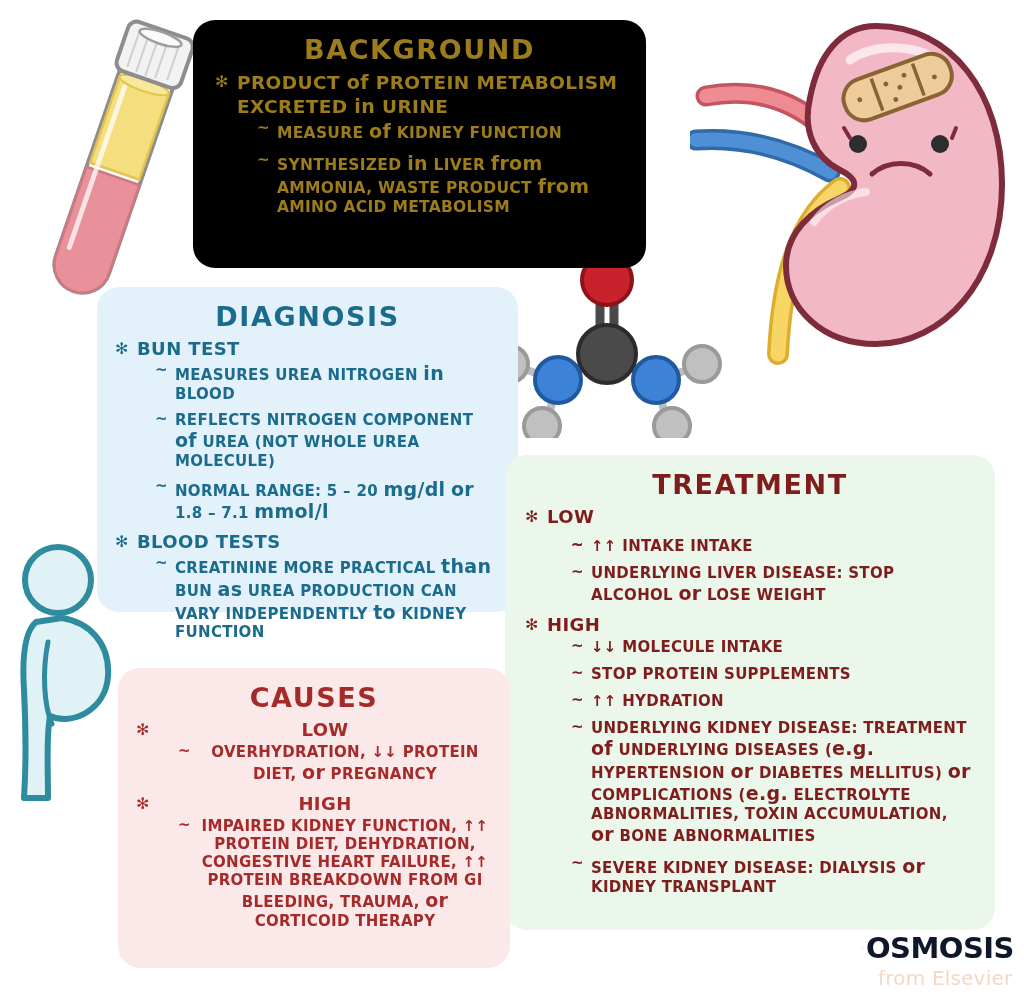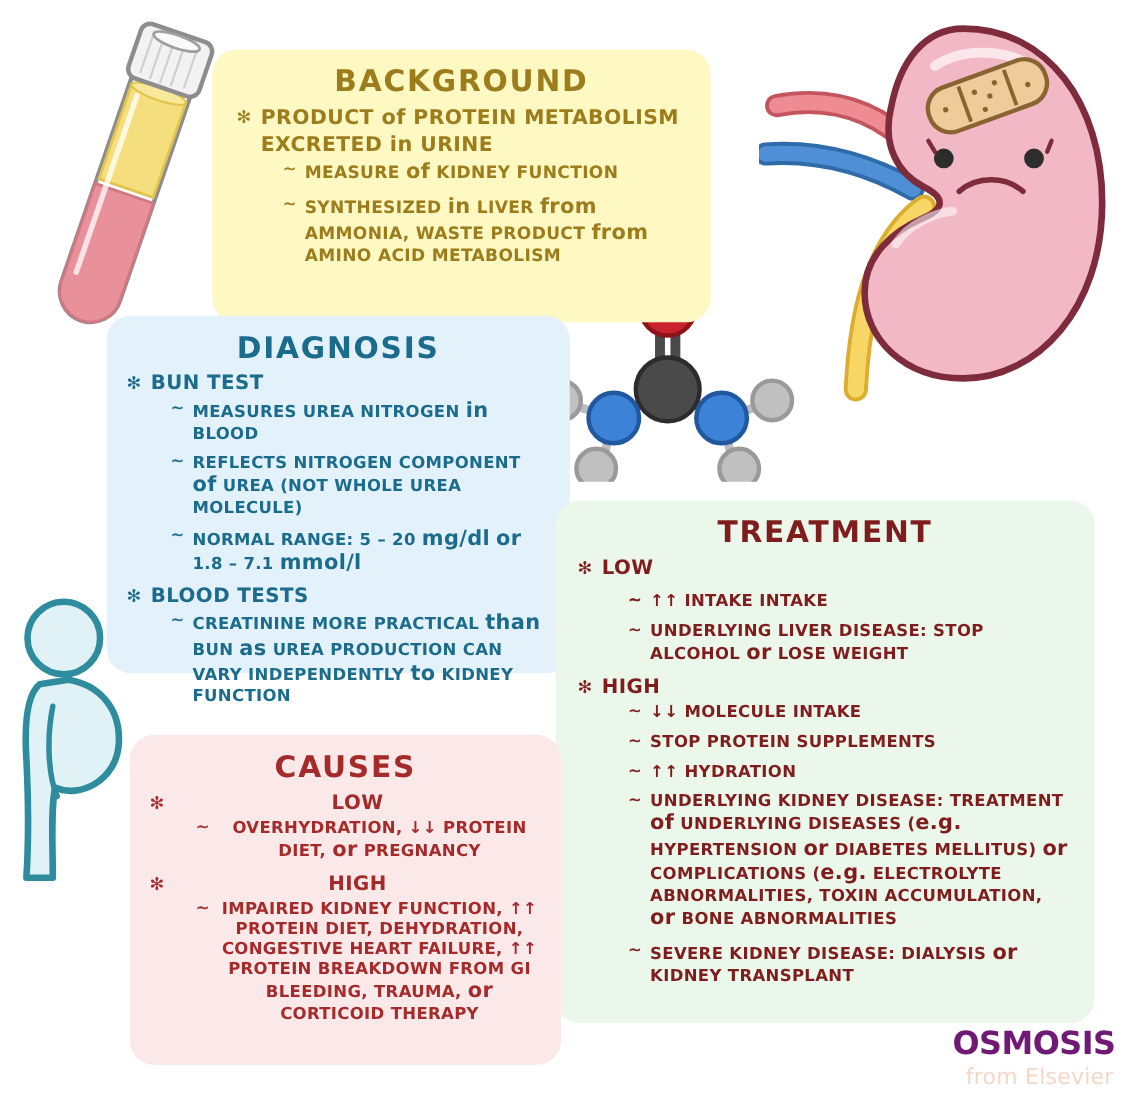--- a/index.html
+++ b/index.html
@@ -11,21 +11,21 @@
     overflow:hidden;position:relative;
   }
   .stage{position:absolute;left:0;top:0;width:1024px;height:1005px;}
 
   
   .panel{position:absolute;border-radius:22px;box-sizing:border-box;}
   .panel-title{
     text-align:center;font-weight:bold;letter-spacing:1.6px;
     font-size:27px;margin:0 0 6px 0;
   }
-  .p-background{left:193px;top:45px;width:453px;height:248px;background:#fef9c3;padding:14px 22px 10px 22px;}
+  .p-background{left:193px;top:20px;width:453px;height:248px;background:#000000;padding:14px 22px 10px 22px;}
   .p-diagnosis {left:97px; top:287px;width:421px;height:325px;background:#E2F1FA;padding:14px 18px 10px 18px;}
   .p-treatment {left:505px;top:455px;width:490px;height:475px;background:#EAF7EA;padding:14px 20px 10px 20px;}
   .p-causes    {left:118px;top:668px;width:392px;height:300px;background:#FBE9EA;padding:14px 18px 10px 18px;}
 
   .t-background{color:#9C7C1B;}
   .t-diagnosis {color:#1B6C8C;}
   .t-treatment {color:#7f1d1d;}
   .t-causes    {color:#A52A2A;text-align:center;}
 
   
@@ -59,21 +59,21 @@
 
   
   .art{position:absolute;}
   .tube {left:14px; top:8px;  width:200px;height:330px;}
   .kidney{left:690px;top:8px; width:320px;height:400px;}
   .urea {left:486px;top:248px;width:240px;height:190px;}
   .preg {left:10px; top:540px;width:140px;height:270px;}
   .logo {left:862px;top:930px;width:152px;height:66px;}
 
   .logo-word{font-size:29px;font-weight:bold;letter-spacing:-.5px;
-             color:#701a75;line-height:1;}
+             color:#0f172a;line-height:1;}
   .logo-sub{font-size:20px;color:#F6D7C6;line-height:1;margin-top:2px;
             margin-left:16px;letter-spacing:.2px;}
 </style>
 </head>
 <body>
 
 <div class="stage">
 
   <div class="art tube">
     <svg viewBox="0 0 200 330" width="200" height="330">

